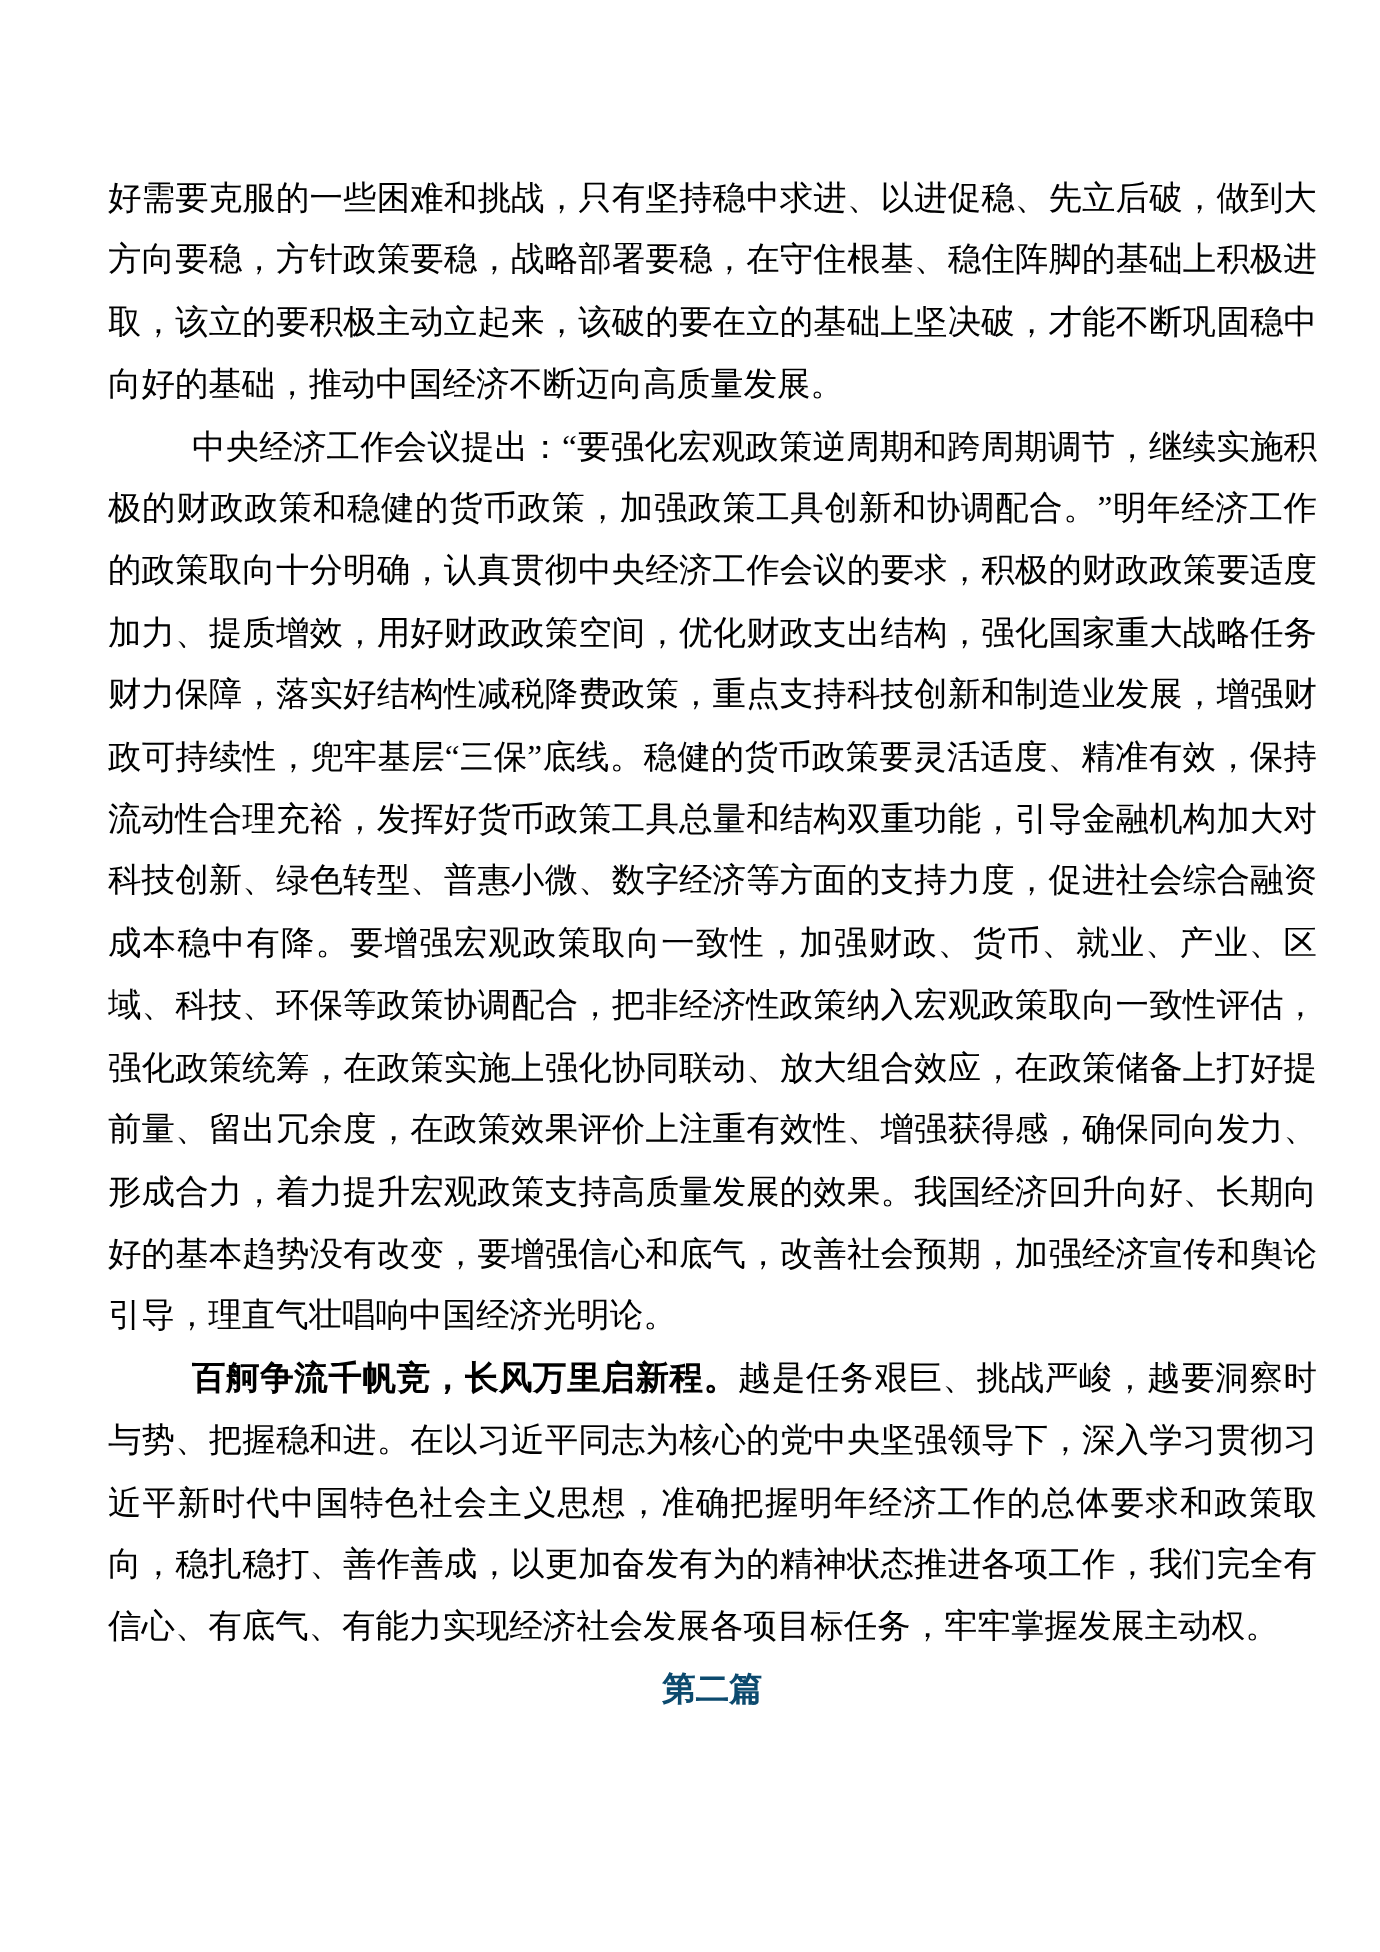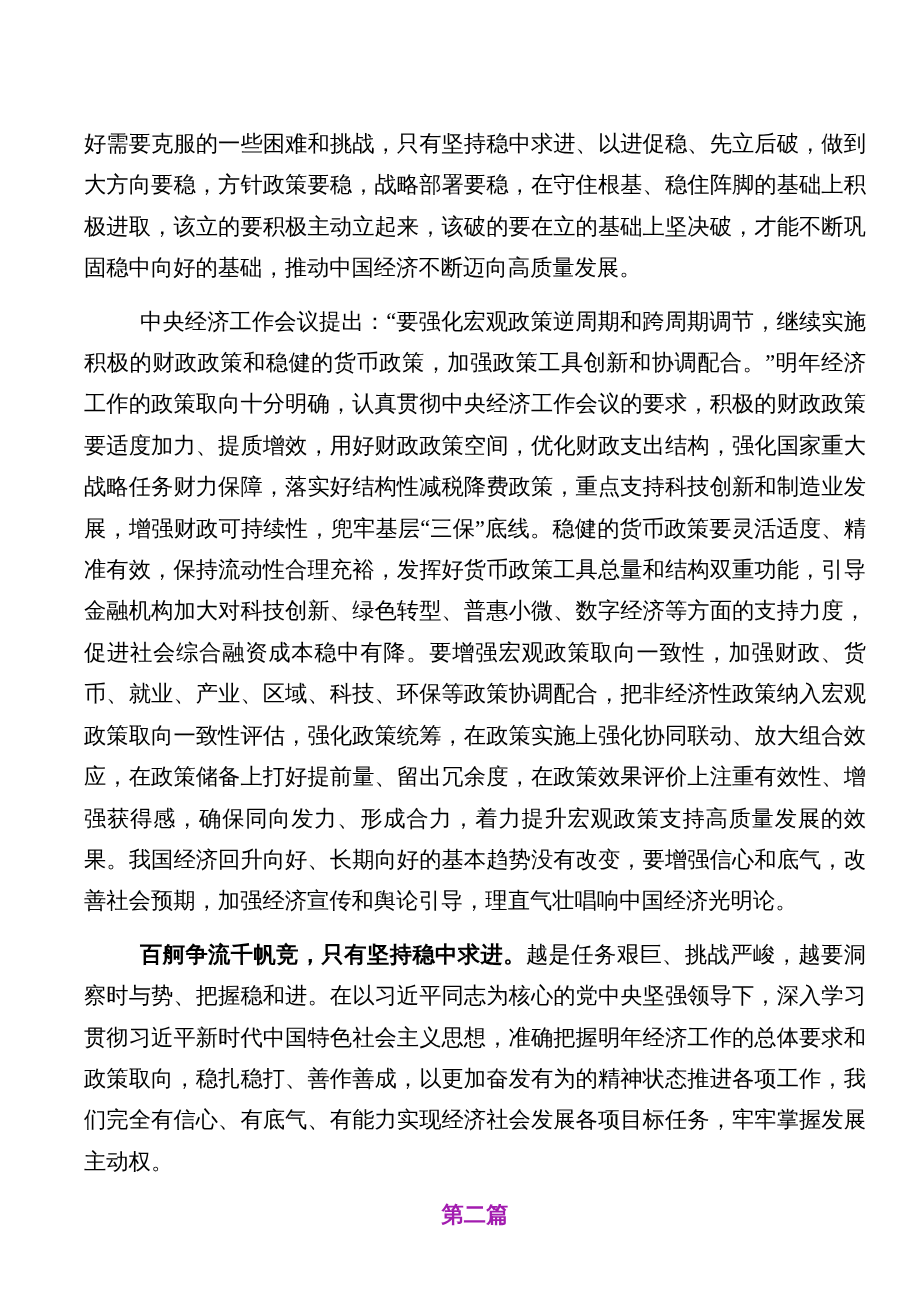--- a/index.html
+++ b/index.html
@@ -20,50 +20,50 @@
     top: 111px;
     width: 806px;
     font-family: "Liberation Serif", "DejaVu Serif", serif;
     font-size: 22.3px;
     line-height: 41.4px;
     color: #000000;
     text-align: justify;
     text-justify: inter-ideograph;
   }
   .para {
-    margin: 12px;
+    margin: 0;
     padding: 0;
     text-indent: 56px;
   }
   .para.no-indent {
     text-indent: 0;
   }
   .bold-lead {
     font-weight: bold;
   }
   .section-title {
     margin: 0;
     padding: 0;
     text-indent: 0;
     text-align: center;
     font-weight: bold;
     font-size: 22.3px;
     line-height: 41.4px;
-    color: #a21caf;
+    color: #0c4a6e;
   }
 </style>
 </head>
 <body>
 
 <div class="page">
   <div class="doc-body">
 
     <p class="para no-indent">好需要克服的一些困难和挑战，只有坚持稳中求进、以进促稳、先立后破，做到大方向要稳，方针政策要稳，战略部署要稳，在守住根基、稳住阵脚的基础上积极进取，该立的要积极主动立起来，该破的要在立的基础上坚决破，才能不断巩固稳中向好的基础，推动中国经济不断迈向高质量发展。</p>
 
     <p class="para">中央经济工作会议提出：“要强化宏观政策逆周期和跨周期调节，继续实施积极的财政政策和稳健的货币政策，加强政策工具创新和协调配合。”明年经济工作的政策取向十分明确，认真贯彻中央经济工作会议的要求，积极的财政政策要适度加力、提质增效，用好财政政策空间，优化财政支出结构，强化国家重大战略任务财力保障，落实好结构性减税降费政策，重点支持科技创新和制造业发展，增强财政可持续性，兜牢基层“三保”底线。稳健的货币政策要灵活适度、精准有效，保持流动性合理充裕，发挥好货币政策工具总量和结构双重功能，引导金融机构加大对科技创新、绿色转型、普惠小微、数字经济等方面的支持力度，促进社会综合融资成本稳中有降。要增强宏观政策取向一致性，加强财政、货币、就业、产业、区域、科技、环保等政策协调配合，把非经济性政策纳入宏观政策取向一致性评估，强化政策统筹，在政策实施上强化协同联动、放大组合效应，在政策储备上打好提前量、留出冗余度，在政策效果评价上注重有效性、增强获得感，确保同向发力、形成合力，着力提升宏观政策支持高质量发展的效果。我国经济回升向好、长期向好的基本趋势没有改变，要增强信心和底气，改善社会预期，加强经济宣传和舆论引导，理直气壮唱响中国经济光明论。</p>
 
-    <p class="para"><span class="bold-lead">百舸争流千帆竞，只有坚持稳中求进。</span><span>越是任务艰巨、挑战严峻，越要洞察时与势、把握稳和进。在以习近平同志为核心的党中央坚强领导下，深入学习贯彻习近平新时代中国特色社会主义思想，准确把握明年经济工作的总体要求和政策取向，稳扎稳打、善作善成，以更加奋发有为的精神状态推进各项工作，我们完全有信心、有底气、有能力实现经济社会发展各项目标任务，牢牢掌握发展主动权。</span></p>
+    <p class="para"><span class="bold-lead">百舸争流千帆竞，长风万里启新程。</span><span>越是任务艰巨、挑战严峻，越要洞察时与势、把握稳和进。在以习近平同志为核心的党中央坚强领导下，深入学习贯彻习近平新时代中国特色社会主义思想，准确把握明年经济工作的总体要求和政策取向，稳扎稳打、善作善成，以更加奋发有为的精神状态推进各项工作，我们完全有信心、有底气、有能力实现经济社会发展各项目标任务，牢牢掌握发展主动权。</span></p>
 
     <h3 class="section-title">第二篇</h3>
 
 
   </div>
 </div>
 
 </body></html>

